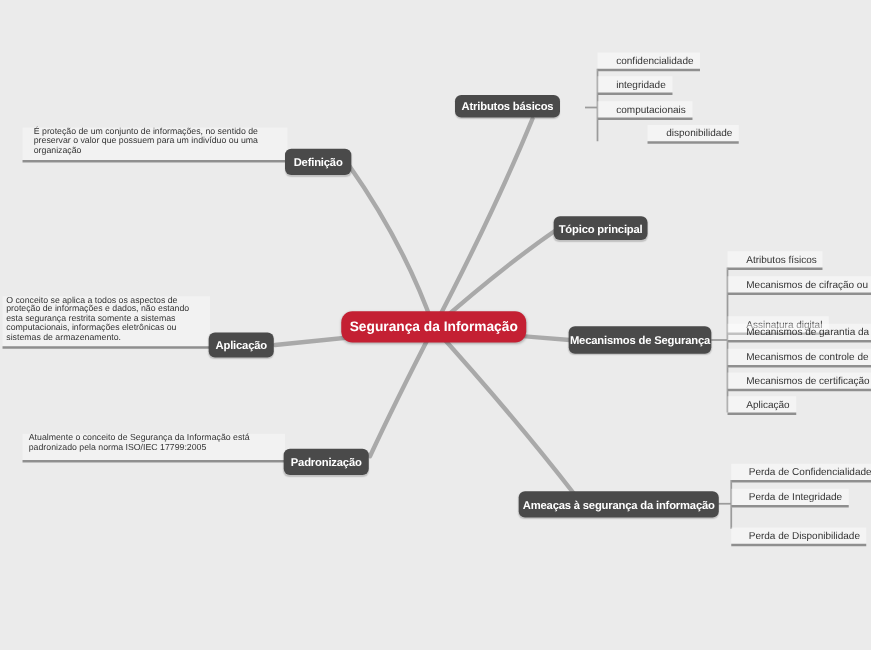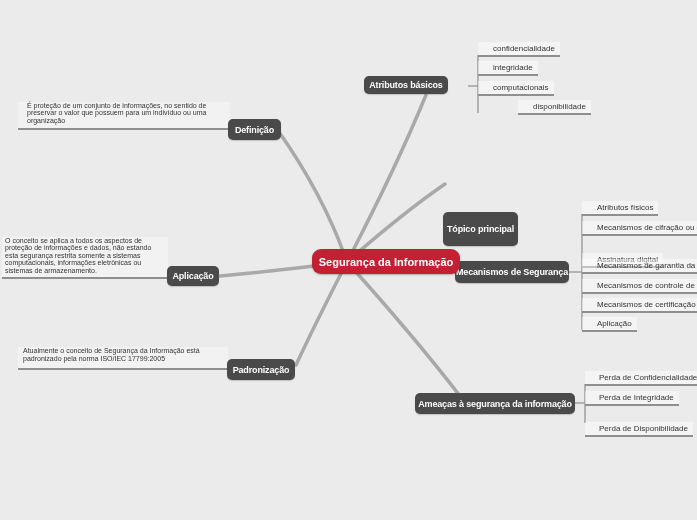--- a/index.html
+++ b/index.html
@@ -12,21 +12,21 @@
   .node{
     position:absolute;display:flex;align-items:center;justify-content:center;
     background:#4a4a4a;color:#fff;font-weight:bold;font-size:9px;
     letter-spacing:-0.15px;border-radius:5px;white-space:nowrap;
     box-shadow:0 1px 1px rgba(0,0,0,0.18);cursor:pointer;z-index:3;
   }
   .root-node{
     position:absolute;display:flex;align-items:center;justify-content:center;
     background:#c42033;color:#fff;font-weight:bold;font-size:11px;
     border-radius:9px;white-space:nowrap;box-shadow:0 1px 2px rgba(0,0,0,0.25);
-    cursor:pointer;z-index:4;margin-left:39px;
+    cursor:pointer;z-index:4;
   }
   .leaf{
     position:absolute;white-space:nowrap;font-size:8px;color:#333;
     padding:2px 5px 2px 15px;border-bottom:2px solid #8f8f8f;
     background:rgba(255,255,255,0.45);line-height:9px;cursor:pointer;z-index:2;
   }
   .note-leaf{
     position:absolute;font-size:7px;color:#333;line-height:7.5px;
     border-bottom:2px solid #8f8f8f;background:rgba(255,255,255,0.35);
     cursor:pointer;z-index:2;
@@ -59,21 +59,21 @@
       <path d="M585,384 L585,423"></path>
     </g>
   </svg>
 
   <div class="root-node" style="left:273px;top:249px;width:148px;height:25px;">Segurança da Informação</div>
 
   <div class="node" style="left:228px;top:119px;width:53px;height:21px;">Definição</div>
 
   <div class="node" style="left:364px;top:76px;width:84px;height:18px;">Atributos básicos</div>
 
-  <div class="node" style="left:443px;top:173px;width:75px;height:34px;margin-top:39px;">Tópico principal</div>
+  <div class="node" style="left:443px;top:173px;width:75px;height:19px;">Tópico principal</div>
 
   <div class="node" style="left:455px;top:261px;width:114px;height:22px;">Mecanismos de Segurança</div>
 
   <div class="node" style="left:167px;top:266px;width:52px;height:20px;">Aplicação</div>
 
   <div class="node" style="left:227px;top:359px;width:68px;height:21px;">Padronização</div>
 
   <div class="node" style="left:415px;top:393px;width:160px;height:21px;">Ameaças à segurança da informação</div>
 
   <div class="note-leaf" style="left:18px;bottom:390px;width:199px;padding:0 4px 4px 9px;">

